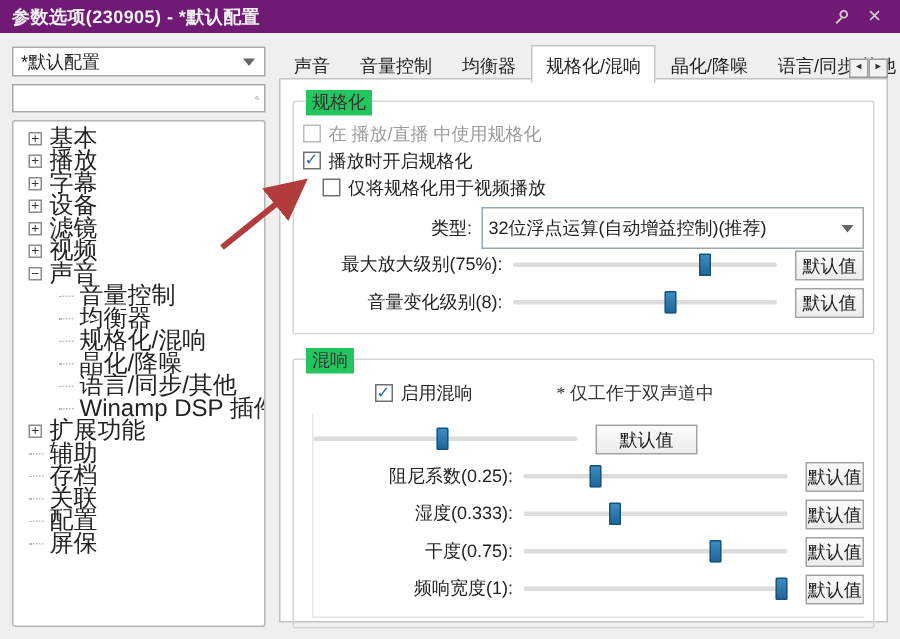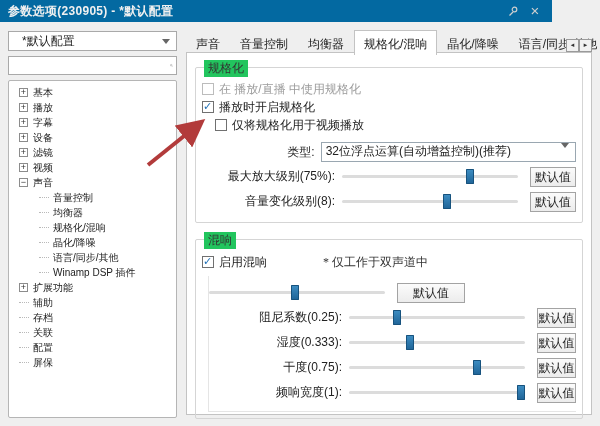--- a/index.html
+++ b/index.html
@@ -1,44 +1,44 @@
 <!DOCTYPE html>
 <html><head>
 <meta charset="utf-8">
 <style>
   html,body{margin:0;padding:0;}
   body{font-family:"Liberation Sans","DejaVu Sans",sans-serif;background:#9a9a9a;}
   .window{position:relative;width:600px;height:426px;background:#efefef;overflow:hidden;
           font-size:12px;color:#222;}
   
-  .titlebar{position:absolute;left:0;top:0;width:552px;height:22px;background:#0369a1;
+  .titlebar{position:absolute;left:0;top:0;width:600px;height:22px;background:#701a75;
             display:flex;align-items:center;}
   .titlebar .title{color:#f0f0f0;font-size:12px;padding-left:8px;font-weight:bold;letter-spacing:.3px;}
   .titlebar .controls{margin-left:auto;display:flex;align-items:center;gap:8px;padding-right:10px;}
   .tb-icon{width:14px;height:14px;display:flex;align-items:center;justify-content:center;
            color:#cfcfcf;font-size:12px;line-height:12px;cursor:default;}
   
   .profile-select{position:absolute;left:8px;top:31px;width:169px;height:20px;background:#fff;
                   border:1px solid #a9a9a9;box-sizing:border-box;display:flex;align-items:center;}
-  .profile-select .val{padding-left:13px;flex:1;white-space:nowrap;overflow:hidden;}
+  .profile-select .val{padding-left:5px;flex:1;white-space:nowrap;overflow:hidden;}
   .dd-arrow{width:0;height:0;border-left:4px solid transparent;border-right:4px solid transparent;
             border-top:5px solid #666;margin-right:6px;}
   .searchbox{position:absolute;left:8px;top:56px;width:169px;height:19px;background:#fff;
              border:1px solid #a9a9a9;box-sizing:border-box;display:flex;align-items:center;}
   .searchbox input{flex:1;border:none;outline:none;height:15px;font-size:12px;padding-left:4px;
                    background:transparent;font-family:inherit;}
   .searchbox svg{margin-right:3px;}
   .treebox{position:absolute;left:8px;top:80px;width:169px;height:338px;background:#fff;
            border:1px solid #b5b5b5;box-sizing:border-box;border-radius:2px;overflow:hidden;padding-top:4px;}
   .tree-row{display:flex;align-items:center;height:15px;padding-left:10px;white-space:nowrap;cursor:default;}
   .tree-row.l1{padding-left:30px;}
   .expander{width:9px;height:9px;border:1px solid #8c8c8c;background:#fff;box-sizing:border-box;
             font-size:9px;line-height:6px;text-align:center;color:#333;margin-right:5px;flex:0 0 auto;}
   .exp-spacer{width:10px;height:1px;border-top:1px dotted #b9b9b9;margin-right:4px;flex:0 0 auto;}
-  .tree-label{font-size:10px;color:#222;}
+  .tree-label{font-size:16px;color:#222;}
   
   .tabbar{position:absolute;left:186px;top:30px;width:406px;height:23px;display:flex;z-index:3;}
   .tab{padding:5px 9px 0 9px;color:#222;border:1px solid transparent;border-bottom:none;
        white-space:nowrap;cursor:default;}
   .tab.active{background:#fff;border-color:#c3c3c3;margin-bottom:-2px;z-index:4;}
   .tab-scroll{position:absolute;top:9px;width:11px;height:11px;border:1px solid #9a9a9a;
               background:#f1f1f1;font-size:6px;line-height:10px;text-align:center;color:#333;cursor:default;}
   
   .panel{position:absolute;left:186px;top:52px;width:406px;height:363px;background:#fff;
          border:1px solid #c3c3c3;box-sizing:border-box;z-index:2;}
@@ -49,34 +49,34 @@
   .cb-row{display:flex;align-items:center;height:18px;cursor:default;}
   .cb-row.indent{margin-left:13px;font-family:Liberation Serif, serif;}
   .cb{width:12px;height:12px;border:1px solid #707070;background:#fff;box-sizing:border-box;
       margin-right:5px;flex:0 0 auto;position:relative;}
   .cb.checked::after{content:"✓";position:absolute;left:0px;top:-2px;font-size:11px;font-weight:bold;
       color:#1f6fb5;}
   .cb-row.disabled .cb{border-color:#bcbcbc;}
   .cb-row.disabled .cb-label{color:#9c9c9c;}
   .type-row{display:flex;align-items:center;height:24px;margin-top:6px;}
   .type-label{width:113px;text-align:right;padding-right:6px;}
-  .type-select{width:256px;height:20px;border:1px solid #9aa7b1;box-sizing:border-box;background:#fff;
-               display:flex;cursor:default;}
+  .type-select{width:256px;height:28px;border:1px solid #9aa7b1;box-sizing:border-box;background:#fff;
+               display:flex;align-items:center;cursor:default;}
   .type-select .val{flex:1;padding-left:4px;white-space:nowrap;overflow:hidden;}
   .keep-row{margin-left:133px;margin-top:2px;}
   .slider-row{display:flex;align-items:center;height:25px;}
   .s-label{width:133px;text-align:right;padding-right:7px;white-space:nowrap;flex:0 0 auto;}
   .s-wrap{width:176px;height:15px;position:relative;flex:0 0 auto;}
   .s-track{position:absolute;left:0;right:0;top:6px;height:3px;background:#dcdcdc;border-radius:2px;}
   .s-handle{position:absolute;top:0;width:8px;height:15px;border-radius:1px;
             background:linear-gradient(#3f8fc4,#1e6396);box-shadow:0 0 0 1px #17527d inset;}
   .btn-default{margin-left:12px;width:68px;height:20px;background:linear-gradient(#fbfbfb,#ececec);
                border:1px solid #a3a3a3;font-size:12px;font-family:inherit;color:#222;cursor:default;
                padding:0;line-height:18px;}
-  .enable-row{display:flex;align-items:center;height:20px;}
+  .enable-row{display:flex;align-items:center;height:20px;margin-left:48px;}
   .reverb-note{margin-left:56px;color:#333;font-family:Liberation Serif, serif;}
   .subframe{margin-left:6px;border-left:1px solid #e5e5e5;border-bottom:1px solid #e5e5e5;
             padding:4px 0 6px 0;margin-top:4px;}
   
   .arrow-overlay{position:absolute;left:0;top:0;width:600px;height:426px;pointer-events:none;z-index:10;}
 </style>
 </head>
 <body>
 
 <div class="window">

